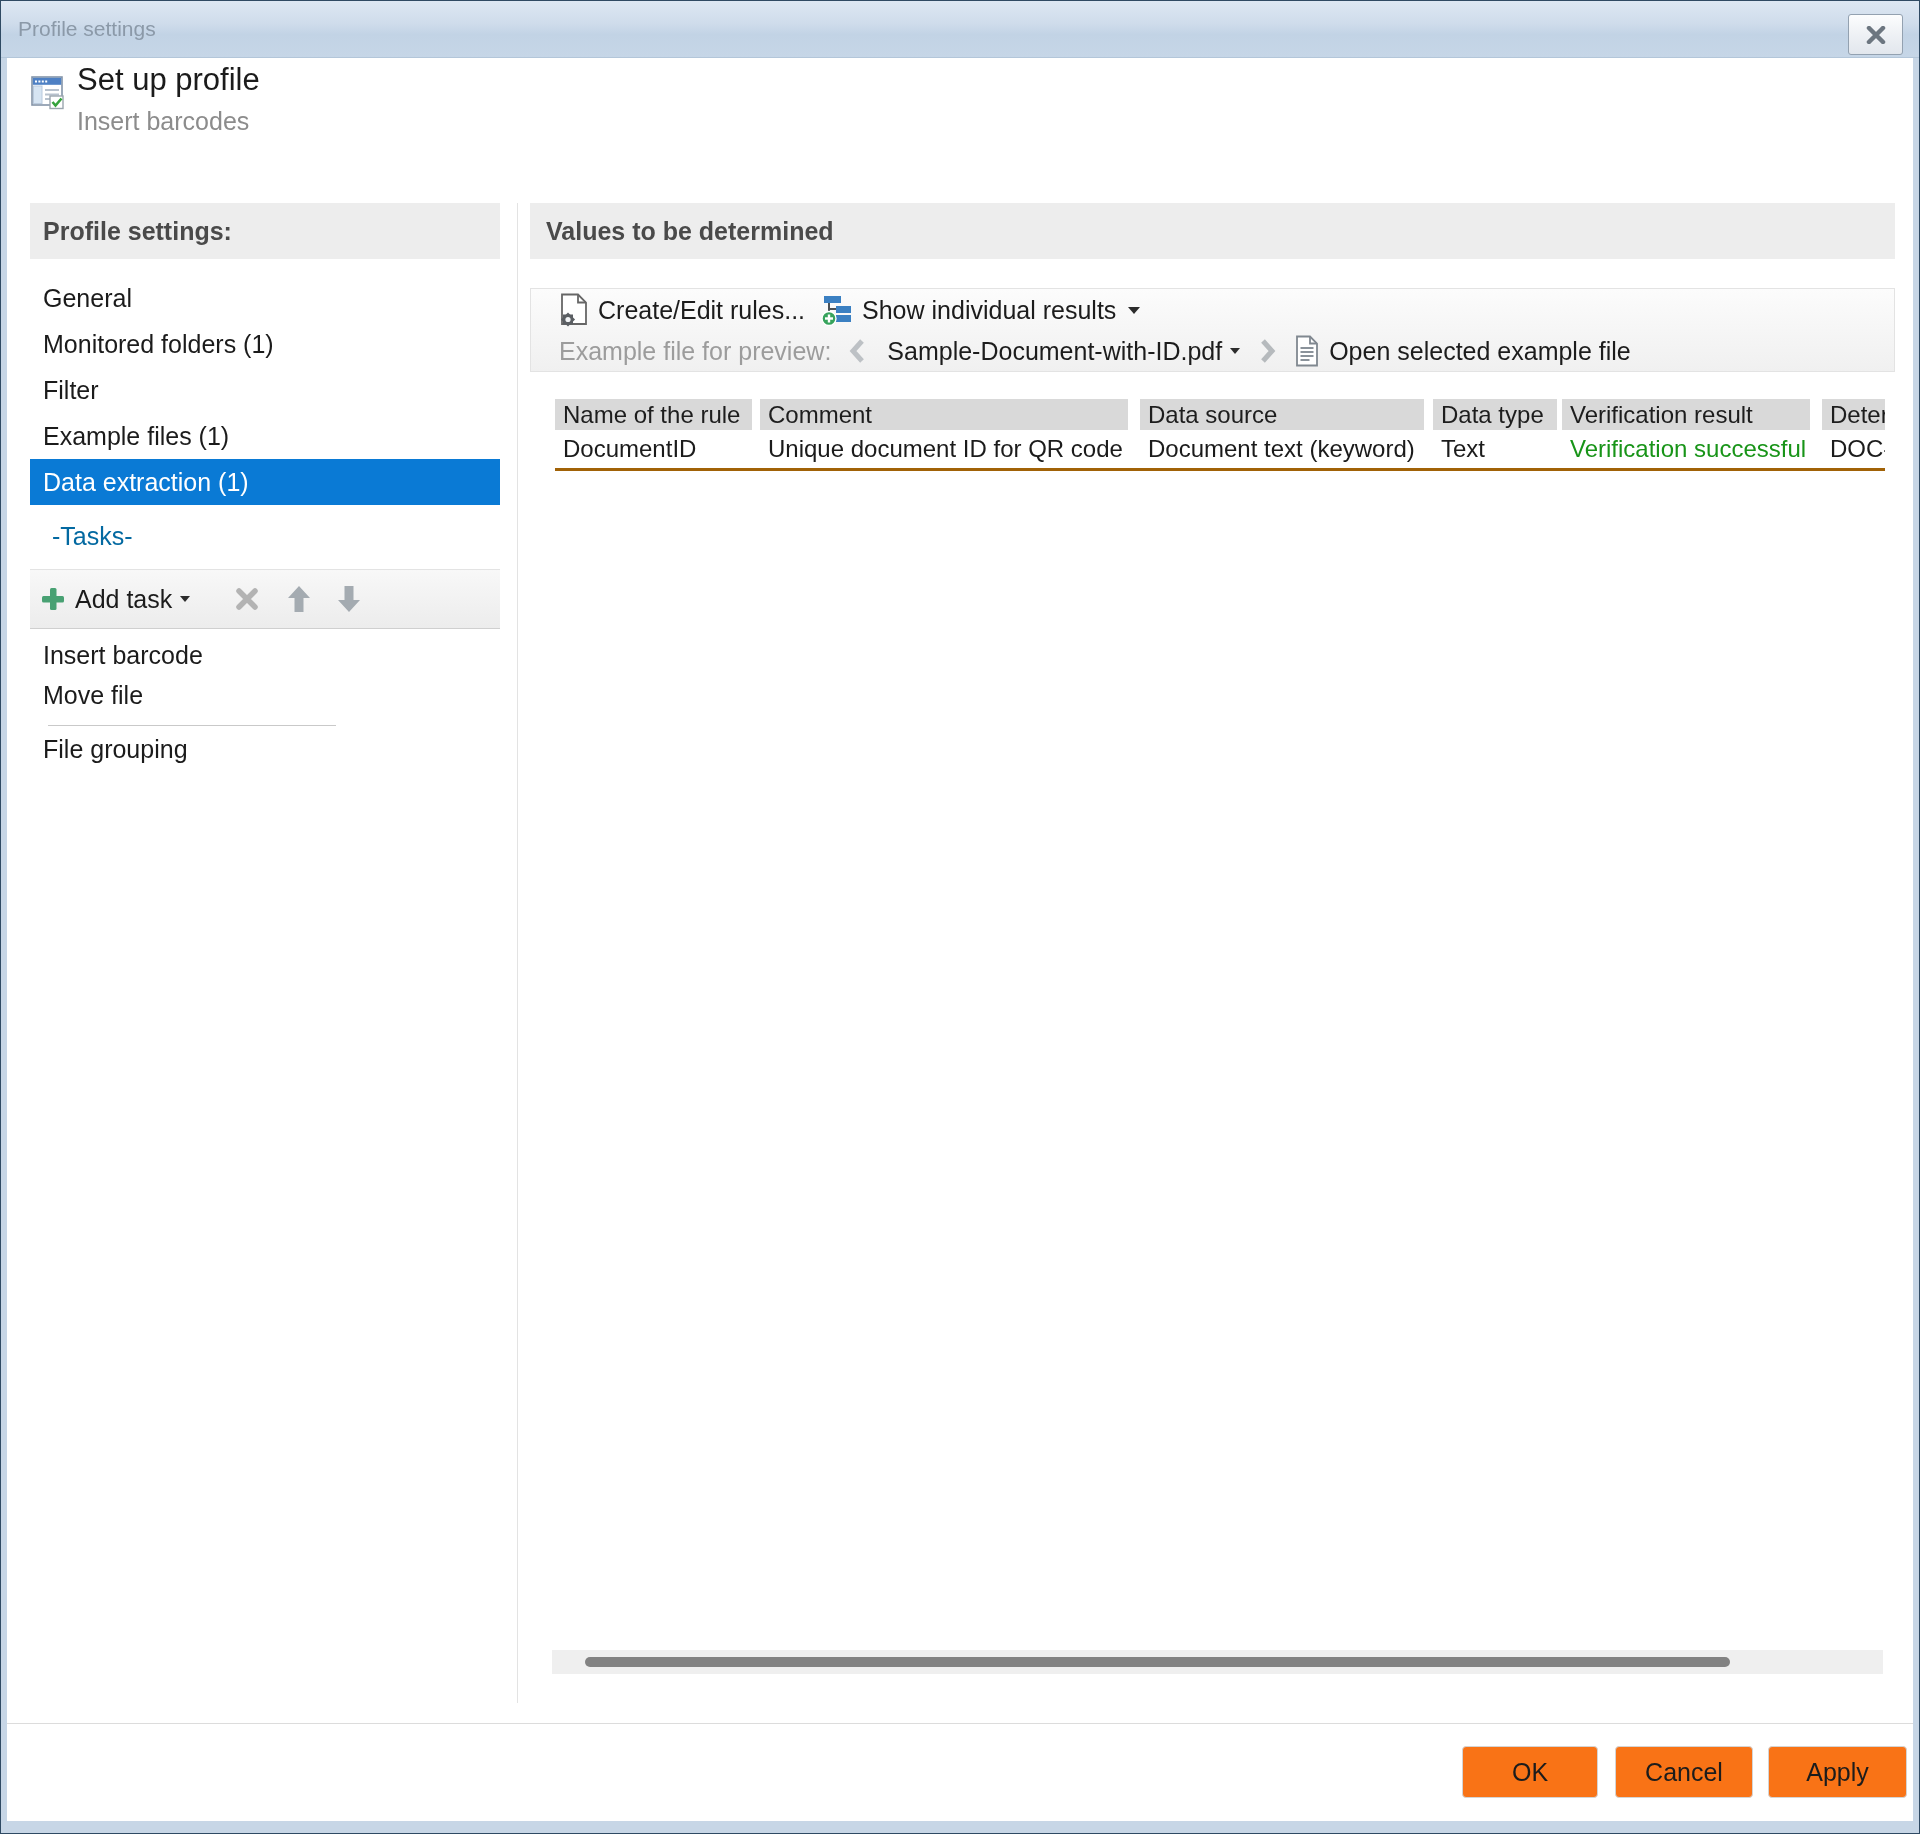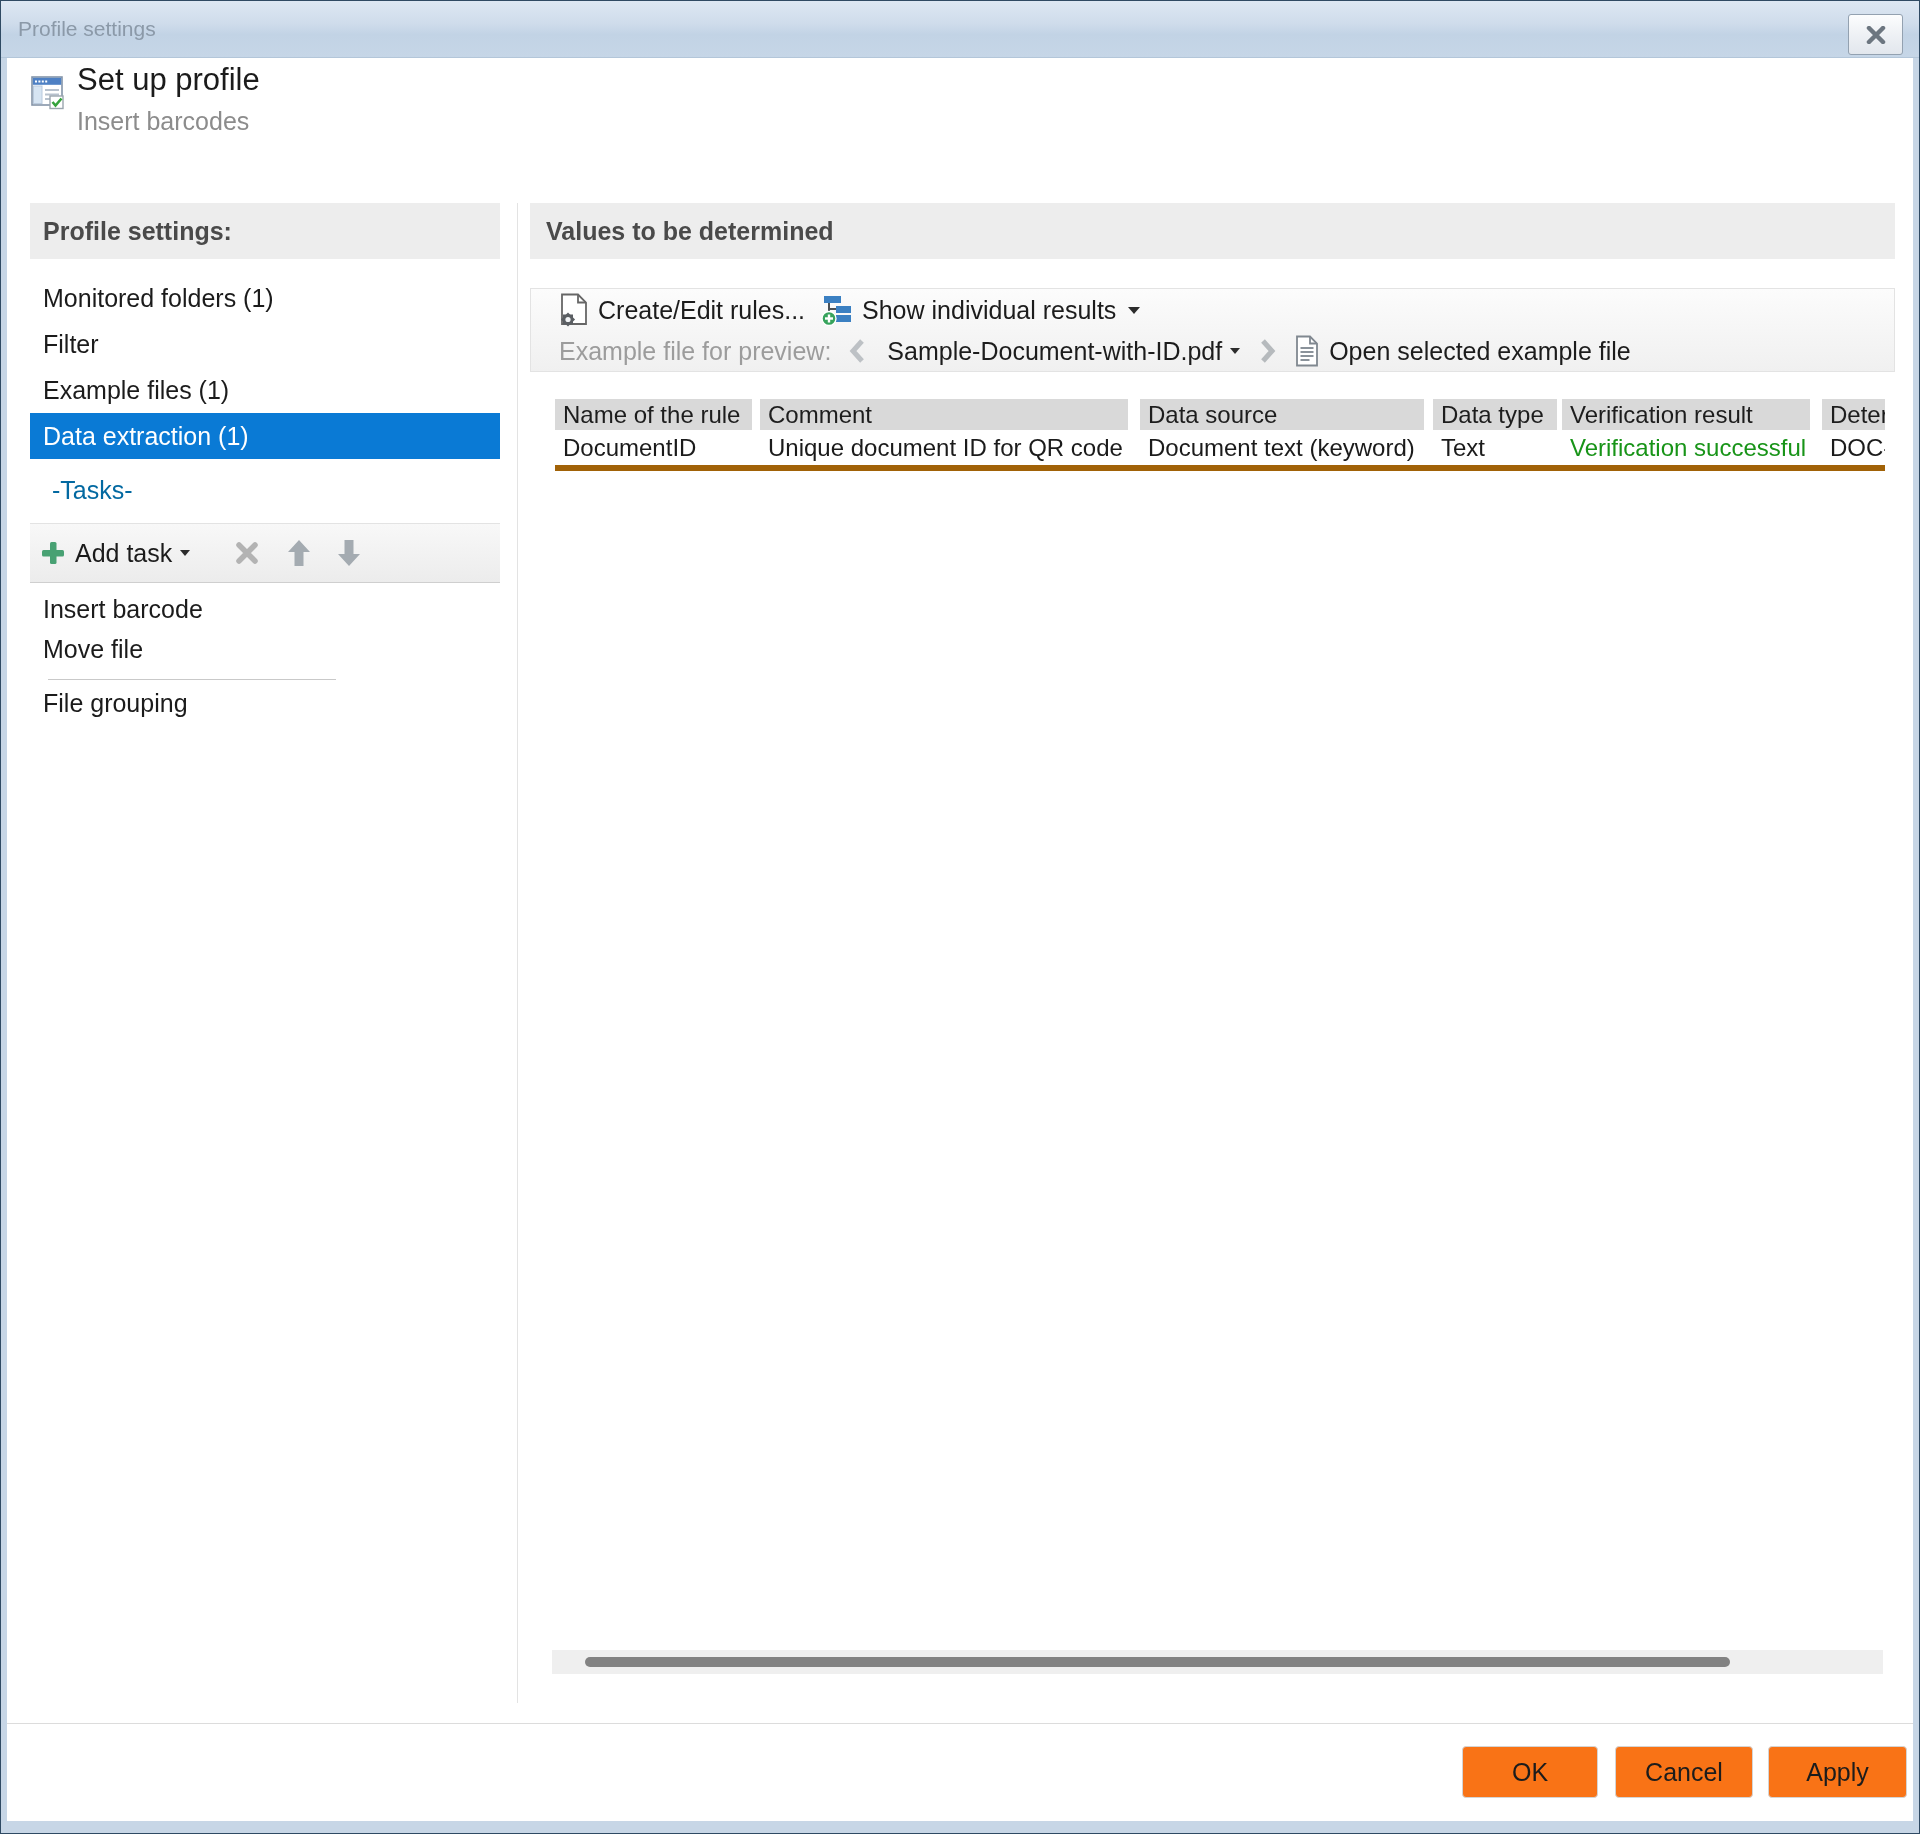--- a/index.html
+++ b/index.html
@@ -83,21 +83,21 @@
           border-top:7px solid #2c2c2c; margin-left:12px; }
   .caret.small{ border-left-width:5px; border-right-width:5px; border-top-width:6px; margin-left:8px; }
   .chev{ margin:0 0 0 18px; cursor:default; }
   
   .table-wrap{ margin:27px 0 0 25px; width:1330px; overflow:hidden; }
   .thead,.trow{ display:flex; white-space:nowrap; }
   .th{
     height:31px; line-height:31px; background:#d9d9d9; font-size:24px; color:#1d1d1d;
     padding-left:8px; overflow:hidden; flex:none; cursor:default;
   }
-  .trow{ height:41px; align-items:center; border-bottom:6px solid #a16207; cursor:default; }
+  .trow{ height:41px; align-items:center; border-bottom:3px solid #a16207; cursor:default; }
   .td{ font-size:24px; color:#1b1b1b; padding-left:8px; overflow:hidden; flex:none; }
   .td.success{ color:#189418; }
   .c0{ width:197px; margin-right:8px; }
   .c1{ width:368px; margin-right:12px; }
   .c2{ width:284px; margin-right:9px; }
   .c3{ width:124px; margin-right:5px; }
   .c4{ width:248px; margin-right:12px; }
   .c5{ width:300px; margin-right:0; }
   
   .hscroll{ position:absolute; left:545px; top:1592px; width:1331px; height:24px; background:#efefef; }
@@ -143,20 +143,21 @@
       <rect x="14" y="24" width="11" height="2" fill="#b7c1cd"></rect>
       <rect x="19" y="22" width="13" height="12.5" fill="#ffffff" stroke="#9aa5ae" stroke-width="1.4"></rect>
       <path d="M21.5 28 l3 3.5 l6 -7" stroke="#35a23c" stroke-width="2.6" fill="none"></path>
     </svg>
     <div class="app-title">Set up profile</div>
     <div class="app-subtitle">Insert barcodes</div>
 
     <div class="sidebar">
       <div class="panel-heading">Profile settings:</div>
       <div class="side-list">
+        <div class="side-item">General</div>
         <div class="side-item">Monitored folders (1)</div>
         <div class="side-item">Filter</div>
         <div class="side-item">Example files (1)</div>
         <div class="side-item selected">Data extraction (1)</div>
       </div>
       <div class="tasks-label">-Tasks-</div>
 
       <div class="task-toolbar">
         <div class="add-task-btn">
           <svg width="26" height="26" viewBox="0 0 26 26">

